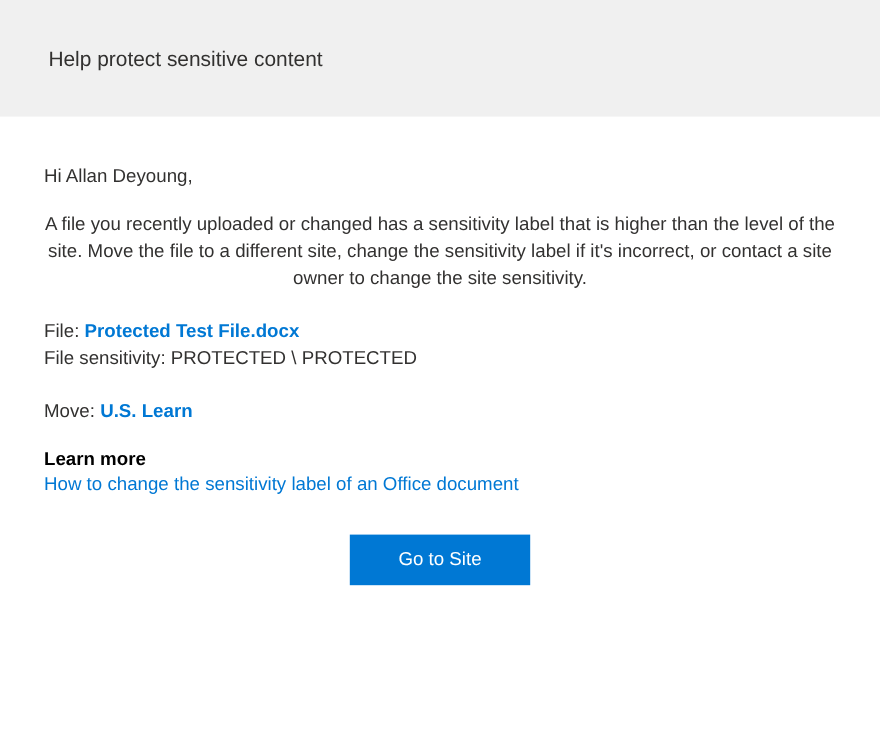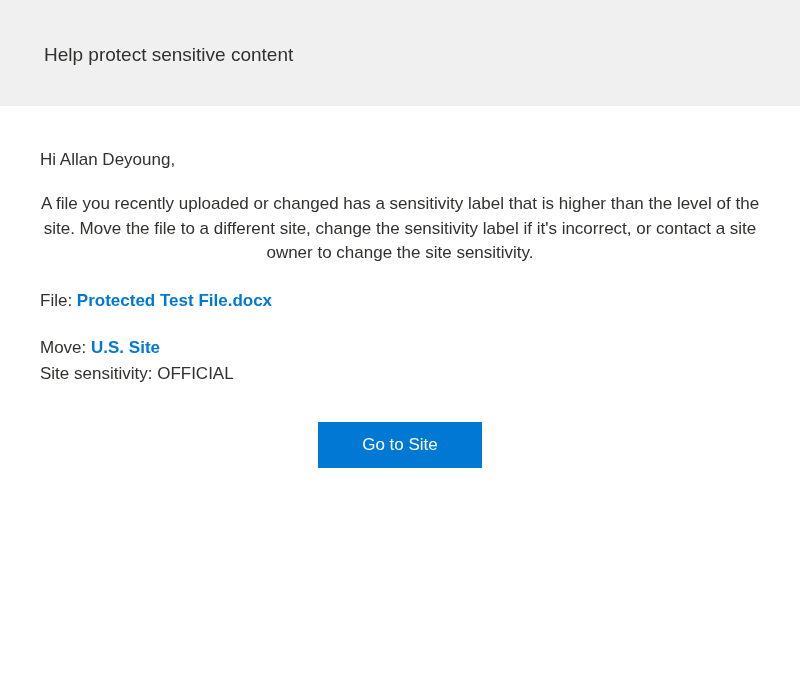--- a/index.html
+++ b/index.html
@@ -87,29 +87,33 @@
 
 <div class="content">
   <div class="greeting">Hi Allan Deyoung,</div>
 
   <div class="message">A file you recently uploaded or changed has a sensitivity label that is higher than the level of the site. Move the file to a different site, change the sensitivity label if it's incorrect, or contact a site owner to change the site sensitivity.</div>
 
   <div class="info-block">
     <div>
       <span class="label-text">File: </span><a class="link">Protected Test File.docx</a>
     </div>
+    <div>
+      <span class="label-text">File sensitivity: </span><span class="label-text">PROTECTED \ PROTECTED</span>
+    </div>
   </div>
 
   <div class="info-block">
     <div>
-      <span class="label-text">Move: </span><a class="link">U.S. Site</a>
-    </div>
-    <div>
-      <span class="label-text">Site sensitivity: </span><span class="label-text">OFFICIAL</span>
+      <span class="label-text">Move: </span><a class="link">U.S. Learn</a>
     </div>
   </div>
 
 
+  <div>
+    <div class="learn-more-title">Learn more</div>
+    <a class="learn-more-link">How to change the sensitivity label of an Office document</a>
+  </div>
 
   <div class="button-container">
     <button class="primary-button">Go to Site</button>
   </div>
 </div>
 
 </body></html>

